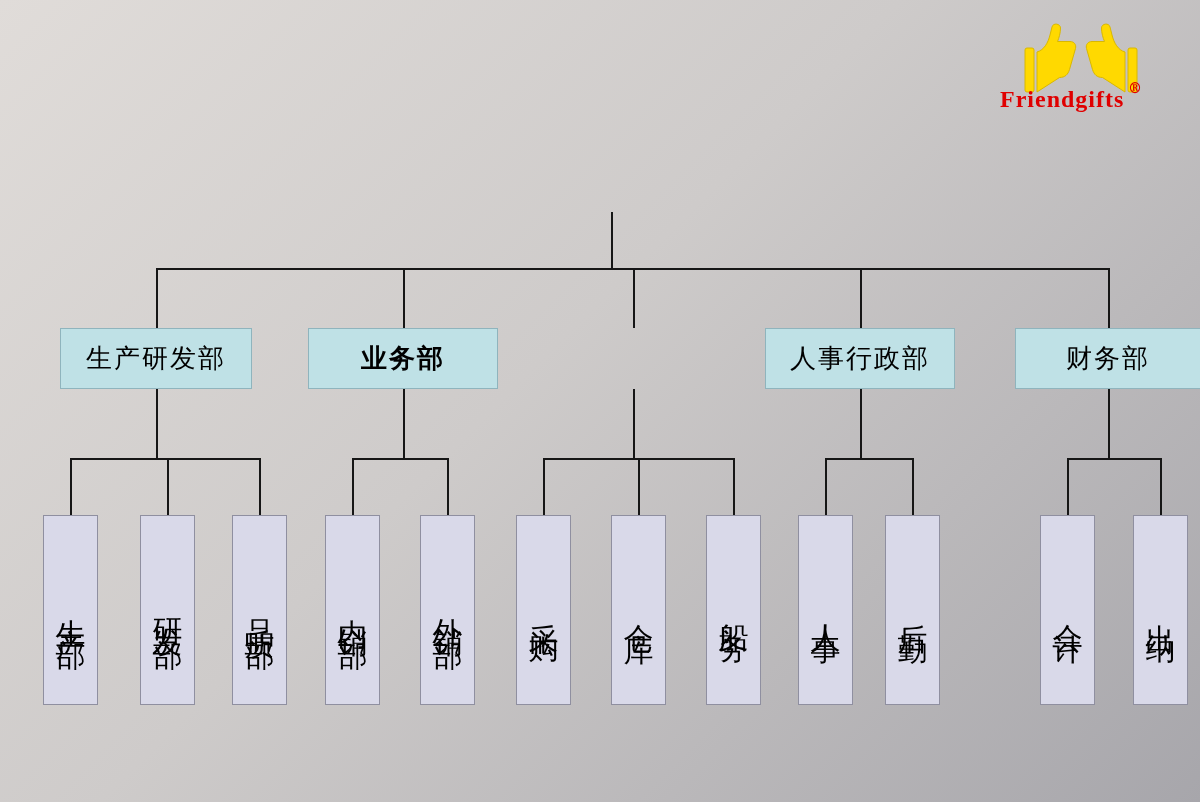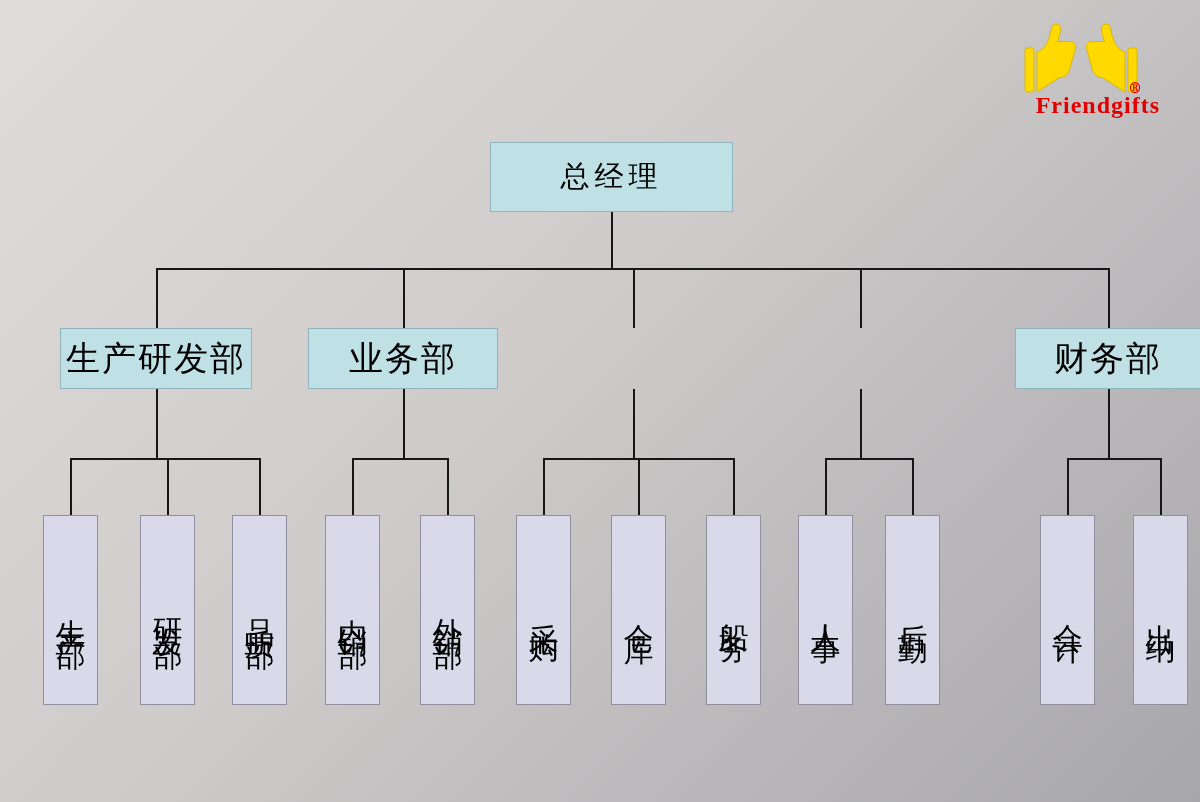--- a/index.html
+++ b/index.html
@@ -8,37 +8,37 @@
     background:linear-gradient(135deg,#e0dcd9 0%,#cecbca 45%,#a7a6ab 100%);
     font-family:"DejaVu Serif","Liberation Serif",serif;color:#000;
   }
   .box{position:absolute;display:flex;align-items:center;justify-content:center;box-sizing:border-box;}
   .title-box{
     left:88px;top:42px;width:263px;height:60px;
     background:#79afc5;font-size:38px;letter-spacing:6px;
   }
   .node{background:#bfe1e6;border:1px solid #8fb4bd;}
   .root-box{left:490px;top:142px;width:243px;height:70px;font-size:29px;letter-spacing:5px;}
-  .dept-box{top:328px;height:61px;font-size:34px;letter-spacing:2px;}
+  .dept-box{top:328px;height:61px;font-size:26px;letter-spacing:2px;}
   .leaf-box{
     top:515px;width:55px;height:190px;
     background:#d9d9e9;border:1px solid #8f8fa0;
   }
   .leaf-box span{
     writing-mode:vertical-rl;text-orientation:upright;
     font-size:30px;letter-spacing:10px;line-height:1;
   }
   .vl,.hl{position:absolute;background:#161616;}
   .vl{width:2px;}
   .hl{height:2px;}
   .logo{position:absolute;left:1000px;top:6px;width:160px;height:122px;}
   .logo .hands{position:absolute;left:22px;top:4px;}
   .logo .reg{position:absolute;right:18px;top:74px;color:#e00000;font-size:14px;font-weight:bold;}
   .logo .brand{
-    position:absolute;left:0;top:86px;width:100%;text-align:right;
+    position:absolute;left:0;top:80px;width:100%;text-align:left;
     color:#e00000;font-size:24px;font-weight:bold;letter-spacing:1px;
     font-family:"Liberation Serif","DejaVu Serif",serif;
   }
 </style>
 </head>
 <body>
 
 <div class="stage">
 
 
@@ -87,24 +87,24 @@
   <div class="vl" style="left:860px;top:389px;height:69px;"></div>
   <div class="hl" style="left:825px;top:458px;width:89px;"></div>
   <div class="vl" style="left:825px;top:458px;height:57px;"></div>
   <div class="vl" style="left:912px;top:458px;height:57px;"></div>
 
   <div class="vl" style="left:1108px;top:389px;height:69px;"></div>
   <div class="hl" style="left:1067px;top:458px;width:95px;"></div>
   <div class="vl" style="left:1067px;top:458px;height:57px;"></div>
   <div class="vl" style="left:1160px;top:458px;height:57px;"></div>
 
-  <div class="box node root-box">总经理</div>
 
   <div class="box node dept-box" style="left:60px;width:192px;">生产研发部</div>
-  <div class="box node dept-box" style="left:308px;width:190px;">业务部</div>
+  <div class="box node dept-box" style="left:308px;width:190px;font-weight:bold;">业务部</div>
+  <div class="box node dept-box" style="left:765px;width:190px;">人事行政部</div>
   <div class="box node dept-box" style="left:1015px;width:186px;">财务部</div>
 
   <div class="box leaf-box" style="left:43px;">
     <span>生产部</span>
   </div>
   <div class="box leaf-box" style="left:140px;">
     <span>研发部</span>
   </div>
   <div class="box leaf-box" style="left:232px;">
     <span>品质部</span>

